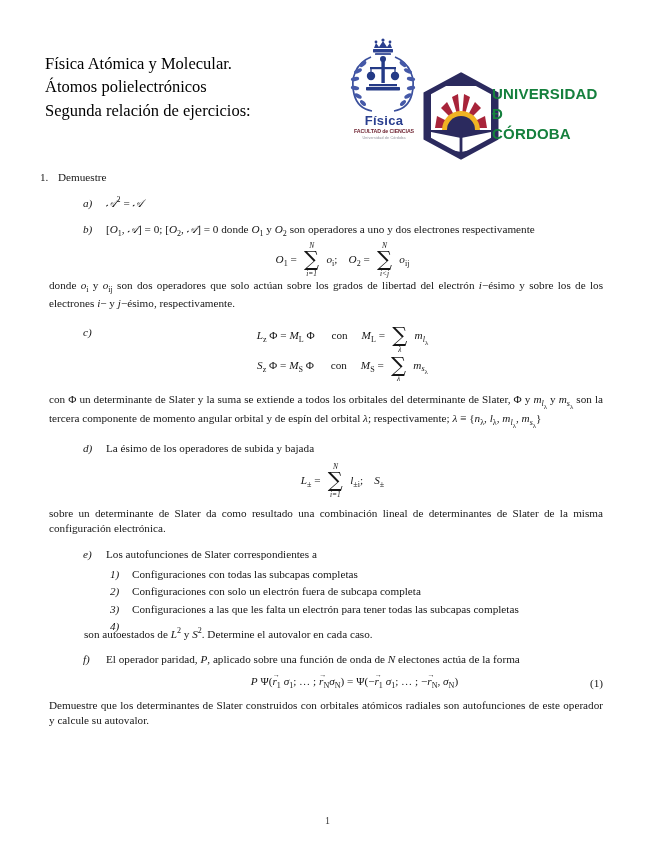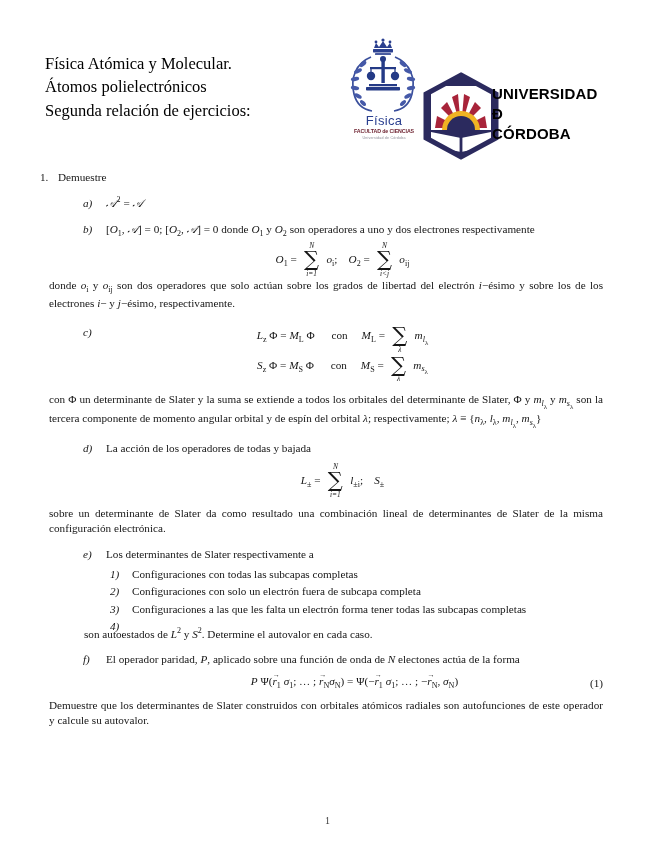--- a/index.html
+++ b/index.html
@@ -45,21 +45,21 @@
     left: 336px; top: 8px;
     width: 96px; height: 138px;
   }
   .crest-svg { display: block; }
   .fisica-word {
     position: absolute;
     left: 0; top: 75px;
     width: 96px;
     text-align: center;
     font-family: "Liberation Sans", sans-serif;
-    font-weight: normal;
+    font-weight: bold;
     font-size: 13px;
     color: #2a3f8f;
     letter-spacing: 0.3px;
   }
   .fisica-sub {
     position: absolute;
     left: 0; top: 90px;
     width: 96px;
     text-align: center;
     font-family: "Liberation Sans", sans-serif;
@@ -86,21 +86,21 @@
     left: 422px; top: 42px;
     width: 78px; height: 88px;
   }
   .uco-text {
     position: absolute;
     left: 492px; top: 54px;
     font-family: "Liberation Sans", sans-serif;
     font-weight: bold;
     font-size: 15px;
     line-height: 1.33;
-    color: #000000;
+    color: #15803d;
     letter-spacing: 0.2px;
   }
   .uco-text span { display: block; white-space: nowrap; }
 
   
   .content {
     position: absolute;
     left: 0; top: 170px;
     width: 655px;
   }
@@ -401,51 +401,51 @@
             <span class="mi">S</span><span class="sub">z</span> Φ = <span class="mi">M</span><span class="sub">S</span> Φ &nbsp;&nbsp;&nbsp;&nbsp; con &nbsp;&nbsp;&nbsp; <span class="mi">M</span><span class="sub">S</span> =
             <span class="bigsum"><span class="sg">∑</span><span class="lim-bot">λ</span></span>
             <span class="mi">m</span><span class="sub"><span class="mi">s</span><span class="sub">λ</span></span>
           </span>
         </div>
 
         <div class="para" style="margin-top:16px;">con Φ un determinante de Slater y la suma se extiende a todos los orbitales del determinante de Slater, Φ y <span class="mi">m</span><span class="sub"><span class="mi">l</span><span class="sub">λ</span></span> y <span class="mi">m</span><span class="sub"><span class="mi">s</span><span class="sub">λ</span></span> son la tercera componente de momento angular orbital y de espín del orbital <span class="mi">λ</span>; respectivamente; <span class="mi">λ</span> ≡ {<span class="mi">n</span><span class="sub">λ</span>, <span class="mi">l</span><span class="sub">λ</span>, <span class="mi">m</span><span class="sub"><span class="mi">l</span><span class="sub">λ</span></span>, <span class="mi">m</span><span class="sub"><span class="mi">s</span><span class="sub">λ</span></span>}</div>
 
         <div class="sub-item" style="margin-top:12px;">
           <span class="sub-label">d)</span>
-          <span>La acción de los operadores de todas y bajada</span>
+          <span>La ésimo de los operadores de subida y bajada</span>
         </div>
 
         <div class="eq" style="margin-top:16px;">
           <span class="eq-inline">
             <span class="mi">L</span><span class="sub">±</span> =
             <span class="bigsum"><span class="lim-top">N</span><span class="sg">∑</span><span class="lim-bot">i=1</span></span>
             <span class="mi">l</span><span class="sub">±i</span>; &nbsp;&nbsp;
             <span class="mi">S</span><span class="sub">±</span>
           </span>
         </div>
 
         <div class="para" style="margin-top:16px;">sobre un determinante de Slater da como resultado una combinación lineal de determinantes de Slater de la misma configuración electrónica.</div>
 
         <div class="sub-item" style="margin-top:11px;">
           <span class="sub-label">e)</span>
-          <span>Los determinantes de Slater respectivamente a</span>
+          <span>Los autofunciones de Slater correspondientes a</span>
         </div>
 
         <div class="inner-list">
           <div class="inner-item">
             <span class="inner-label">1)</span>
             <span>Configuraciones con todas las subcapas completas</span>
           </div>
           <div class="inner-item">
             <span class="inner-label">2)</span>
             <span>Configuraciones con solo un electrón fuera de subcapa completa</span>
           </div>
           <div class="inner-item">
             <span class="inner-label">3)</span>
-            <span>Configuraciones a las que les falta un electrón forma tener todas las subcapas completas</span>
+            <span>Configuraciones a las que les falta un electrón para tener todas las subcapas completas</span>
           </div>
           <div class="inner-item">
             <span class="inner-label">4)</span>
           </div>
         </div>
 
         <div class="para" style="padding-left:84px; margin-top:8px;">son autoestados de <span class="mi">L</span><span class="sup">2</span> y <span class="mi">S</span><span class="sup">2</span>. Determine el autovalor en cada caso.</div>
 
         <div class="sub-item" style="margin-top:10px;">
           <span class="sub-label">f)</span>

